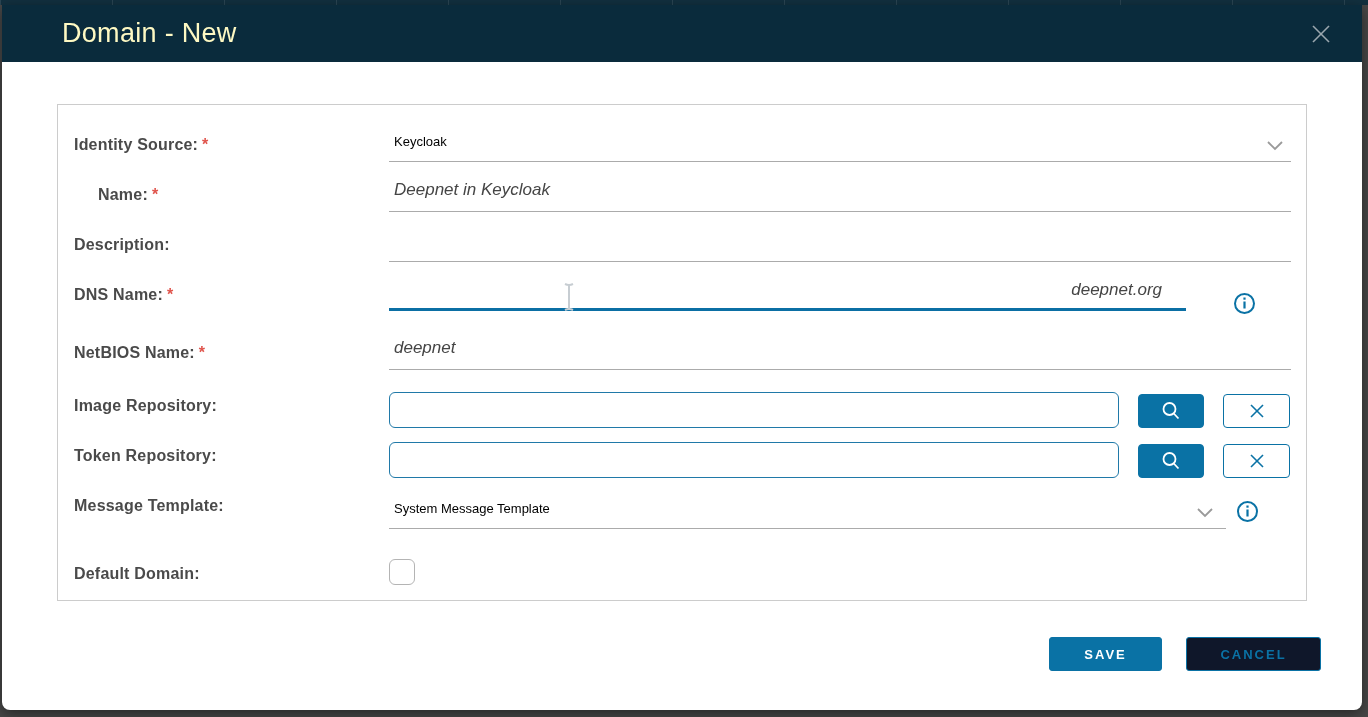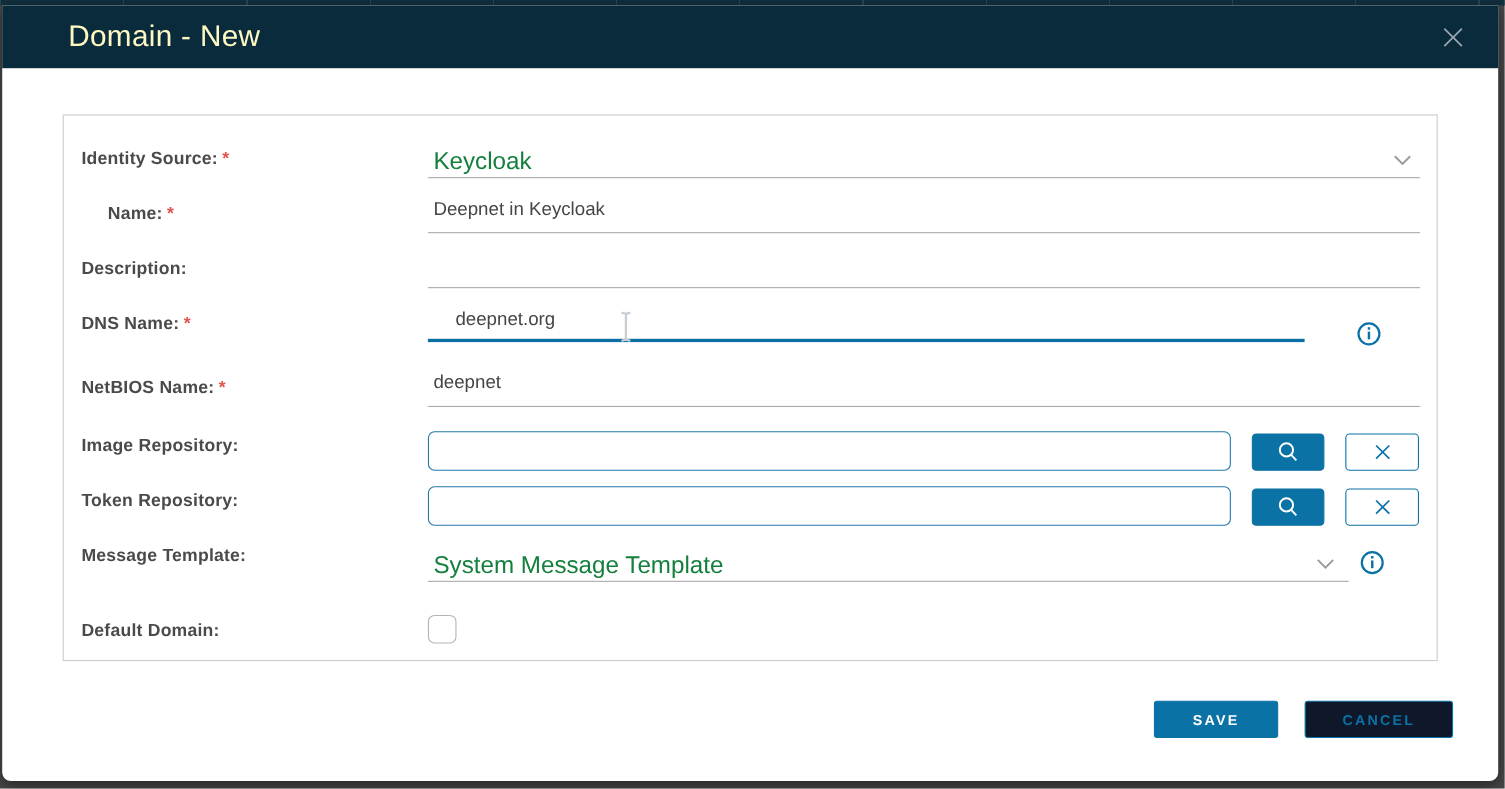--- a/index.html
+++ b/index.html
@@ -23,26 +23,26 @@
   .close-btn { position:absolute; right:28px; top:16px; width:26px; height:26px;
     cursor:pointer; display:flex; align-items:center; justify-content:center; }
 
   .panel { position:absolute; left:55px; top:99px; width:1250px; height:497px;
     border:1px solid #cccccc; background:#ffffff; }
 
   .row-label { position:absolute; left:16px; font-size:16px; font-weight:600;
     color:#4a4a4a; letter-spacing:0.2px; white-space:nowrap; }
   .req { color:#e0544c; font-weight:600; margin-left:4px; }
 
-  .field-value { position:absolute; font-size:22px; color:#15803d; white-space:nowrap; }
+  .field-value { position:absolute; font-size:13px; color:#000000; white-space:nowrap; }
   .underline { position:absolute; height:1px; background:#ababab; }
   .underline.focus { height:3px; background:#0b6fa4; }
 
   .line-input { position:absolute; border:none; outline:none; background:transparent;
-    font-family:"Liberation Sans", sans-serif; font-size:17px; color:#454545; }
+    font-family:"Liberation Sans", sans-serif; font-size:17px; color:#454545;font-style:italic; }
 
   .chevron { position:absolute; width:18px; height:12px; }
 
   .info-icon { position:absolute; width:23px; height:23px; cursor:pointer; }
 
   .box-input { position:absolute; height:36px; border:1px solid #2079a8;
     border-radius:6px; background:#fff; outline:none; padding:0 10px;
     font-family:"Liberation Sans", sans-serif; font-size:16px; color:#454545; }
   .icon-btn { position:absolute; width:66px; height:34px; border-radius:4px;
     display:flex; align-items:center; justify-content:center; cursor:pointer; }
@@ -92,21 +92,21 @@
 
       <div class="row-label" style="top:81px;margin-left:24px;"><span>Name:</span><span class="req">*</span></div>
       <input class="line-input" style="left: 336px; top: 75px; width: 890px;" value="Deepnet in Keycloak">
       <div class="underline" style="left:331px; top:106px; width:902px;"></div>
 
       <div class="row-label" style="top:131px;">Description:</div>
       <input class="line-input" style="left: 336px; top: 125px; width: 890px;" value="">
       <div class="underline" style="left:331px; top:156px; width:902px;"></div>
 
       <div class="row-label" style="top:181px;"><span>DNS Name:</span><span class="req">*</span></div>
-      <input class="line-input" style="left: 356px; top: 175px; width: 780px;" value="deepnet.org">
+      <input class="line-input" style="left: 324px; top: 175px; width: 780px; text-align: right;" value="deepnet.org">
       <div class="underline focus" style="left:331px; top:203px; width:797px;"></div>
       <svg class="info-icon" style="left:1175px; top:187px;" viewBox="0 0 23 23">
         <circle cx="11.5" cy="11.5" r="9.5" fill="none" stroke="#0a72a5" stroke-width="2"></circle>
         <rect x="10.4" y="9.5" width="2.2" height="7" fill="#0a72a5"></rect>
         <rect x="10.4" y="5.5" width="2.2" height="2.2" fill="#0a72a5"></rect>
       </svg>
 
       <div class="row-label" style="top:239px;"><span>NetBIOS Name:</span><span class="req">*</span></div>
       <input class="line-input" style="left: 336px; top: 233px; width: 890px;" value="deepnet">
       <div class="underline" style="left:331px; top:264px; width:902px;"></div>

